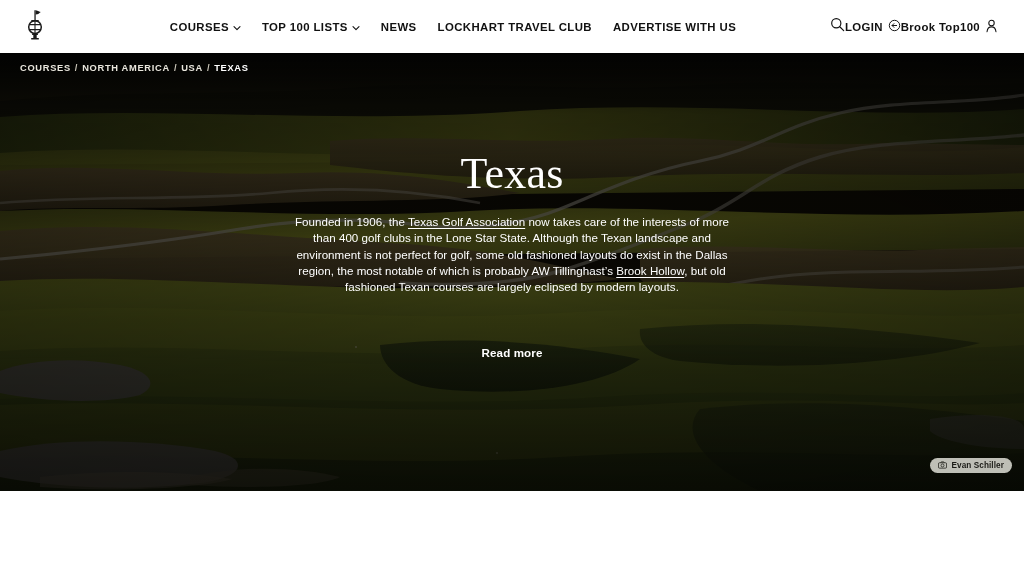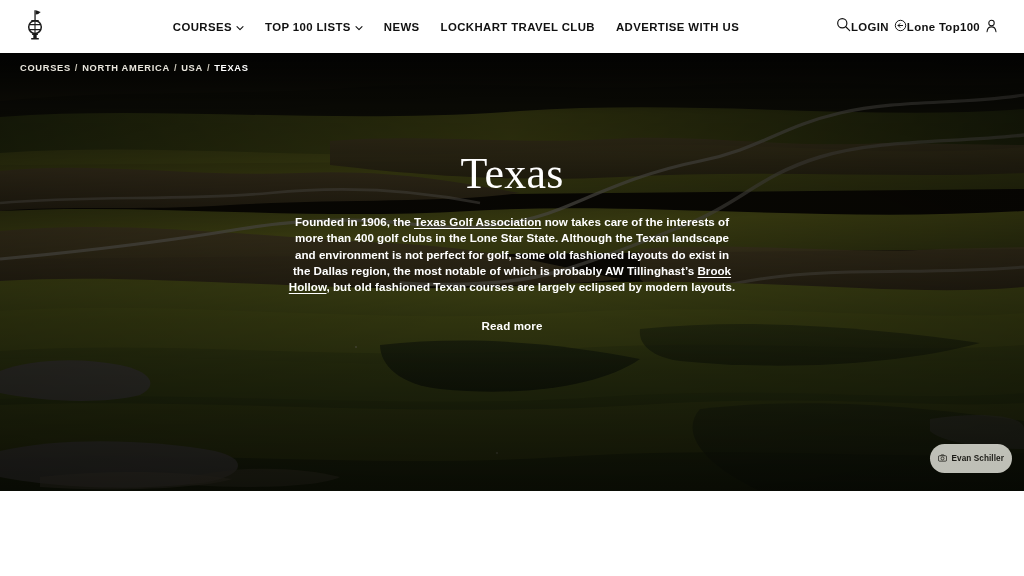--- a/index.html
+++ b/index.html
@@ -144,56 +144,56 @@
     font-family: "Liberation Serif", "DejaVu Serif", serif;
     font-size: 44px;
     font-weight: 400;
     line-height: 1.05;
     color: #ffffff;
     letter-spacing: .005em;
   }
 
   .hero-desc {
     width: 452px;
-    margin: 17px auto 8px;
+    margin: 17px auto 0;
     font-size: 11.6px;
-    font-weight: 700;
+    font-weight: 400;
     line-height: 1.40;
     color: #ffffff;
     letter-spacing: .002em;
   }
   .hero-desc a {
     color: #ffffff;
     text-decoration: underline;
     text-underline-offset: 2px;
     cursor: pointer;
   }
 
   .read-more {
-    margin: 16px auto 0;
+    margin: 51px auto 0;
     display: inline-block;
     font-size: 11.6px;
     font-weight: 700;
     color: #ffffff;
     letter-spacing: .01em;
     cursor: pointer;
     background: none;
     border: 0;
     font-family: inherit;
   }
 
   .photo-credit {
     position: absolute;
     z-index: 9;
     right: 12px;
     bottom: 18px;
     display: flex;
     align-items: center;
     gap: 5px;
-    height: 29px;
+    height: 15px;
     padding: 0 8px;
     border-radius: 999px;
     background: rgba(236,236,228,.80);
     font-size: 8.2px;
     font-weight: 700;
     color: #1b1b16;
     letter-spacing: .01em;
     white-space: nowrap;
     cursor: pointer;
   }
@@ -278,21 +278,21 @@
       <span>
         <svg width="13" height="13" viewBox="0 0 16 16" aria-hidden="true">
           <circle cx="8" cy="8" r="6.4" fill="none" stroke="#111111" stroke-width="1.2"></circle>
           <path d="M10.6 8 H5.2" stroke="#111111" stroke-width="1.2" stroke-linecap="round"></path>
           <path d="M7.3 5.7 L5.0 8 L7.3 10.3" fill="none" stroke="#111111" stroke-width="1.2" stroke-linecap="round" stroke-linejoin="round"></path>
         </svg>
       </span>
     </div>
 
     <div class="join-link">
-      <span>Lone Top100</span>
+      <span>Brook Top100</span>
       <span>
         <svg width="13" height="14" viewBox="0 0 14 16" aria-hidden="true">
           <circle cx="7" cy="4.6" r="3.1" fill="none" stroke="#111111" stroke-width="1.2"></circle>
           <path d="M1.9 14.6 C2.3 10.6 4.6 9.0 7 9.0 C9.4 9.0 11.7 10.6 12.1 14.6" fill="none" stroke="#111111" stroke-width="1.2" stroke-linecap="round"></path>
         </svg>
       </span>
     </div>
 
   </div>
 </header>

